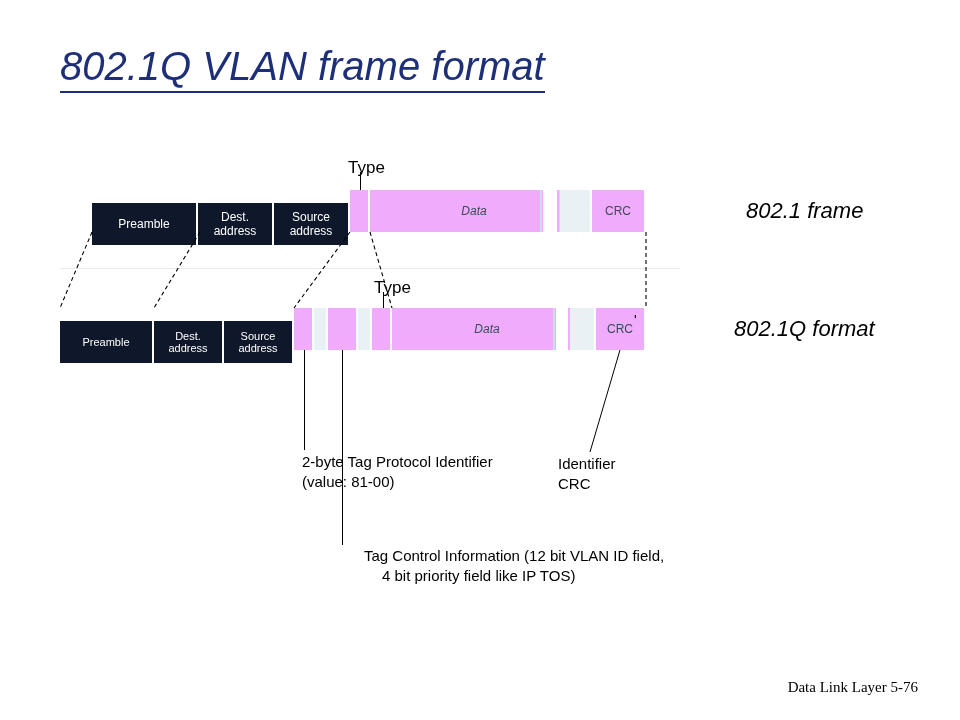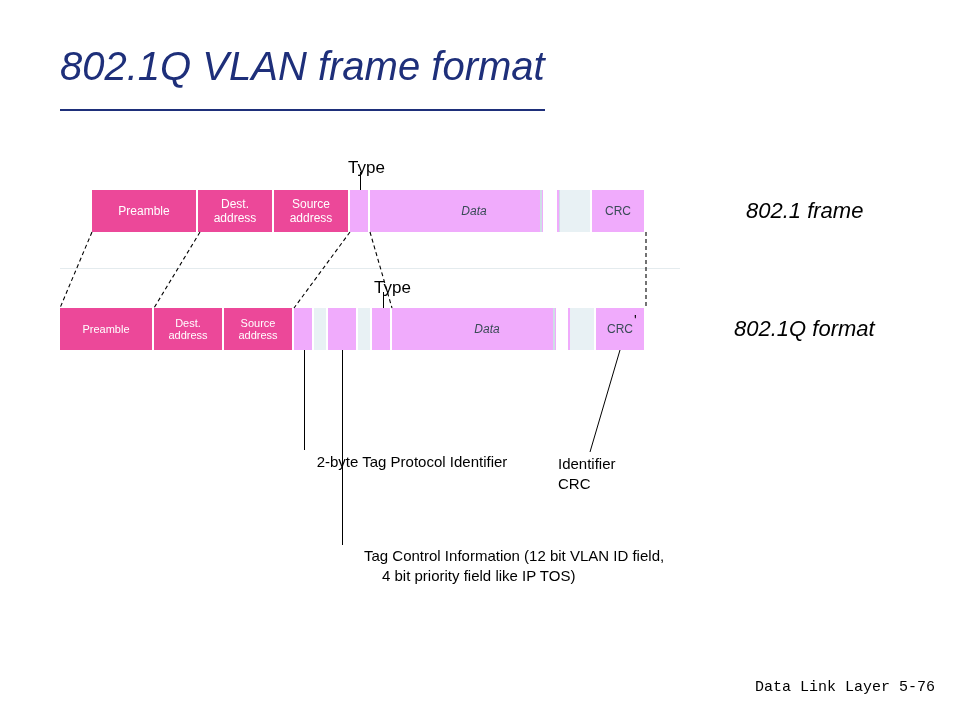--- a/index.html
+++ b/index.html
@@ -13,37 +13,37 @@
   }
   .title {
     position: absolute;
     left: 60px;
     top: 44px;
     font-size: 40px;
     font-style: italic;
     font-weight: 400;
     color: #1e2f7a;
     border-bottom: 2px solid #1e2f7a;
-    padding-bottom: 20px;
+    padding-bottom: 2px;
     font-family: "Comic Sans MS", "Comic Sans", cursive, sans-serif;
   }
 
   
   .cell {
     position: absolute;
     display: flex;
     align-items: center;
     justify-content: center;
     text-align: center;
     font-size: 12px;
     color: #394b56;
     box-sizing: border-box;
     border-right: 2px solid #fff;
   }
-  .dark { background: #ec4899; color: #fff; }
+  .dark { background: #0f172a; color: #fff; margin-top: 13px; }
   .light { background: #f0abfc; }
   .vlt  { background: #e8f1f4; }
 
   .type-label {
     position: absolute;
     font-size: 17px;
     color: #000;
   }
   .tick {
     position: absolute;
@@ -66,24 +66,24 @@
     font-family: Arial, sans-serif;
   }
   .ann-line {
     position: absolute;
     width: 0;
     border-left: 1px solid #000;
   }
 
   .footer {
     position: absolute;
-    right: 25px;
+    right: 42px;
     bottom: 24px;
     font-size: 15px;
-    font-family: Liberation Mono, monospace;
+    font-family: Liberation Serif, serif;
   }
 
   
   .gap {
     position: absolute;
     background: #fff;
   }
   .gap::before, .gap::after {
     content: "";
     position: absolute;
@@ -152,22 +152,23 @@
 </svg>
 
 <div class="ann-line" style="left:304px; top:350px; height:100px;"></div>
 
 <div class="ann-line" style="left:342px; top:350px; height:195px;"></div>
 
 <svg style="position:absolute; left:0; top:0; width:700px; height:470px; pointer-events:none;">
   <line x1="620" y1="350" x2="590" y2="452" stroke="#000" stroke-width="1"></line>
 </svg>
 
-<div class="ann" style="left:302px; top:452px; text-align:center; width:220px;">
+<div class="ann" style="left:302px; top:452px; text-align:left; width:220px;">
   <div>2-byte Tag Protocol Identifier</div>
+  <div>(value: 81-00)</div>
 </div>
 
 <div class="ann" style="left:558px; top:454px; white-space:pre-line;">Identifier
 CRC</div>
 
 <div class="ann" style="left:364px; top:546px;">
   <div>Tag Control Information (12 bit VLAN ID field,</div>
   <div style="padding-left:18px;">4 bit priority field like IP TOS)</div>
 </div>
 

